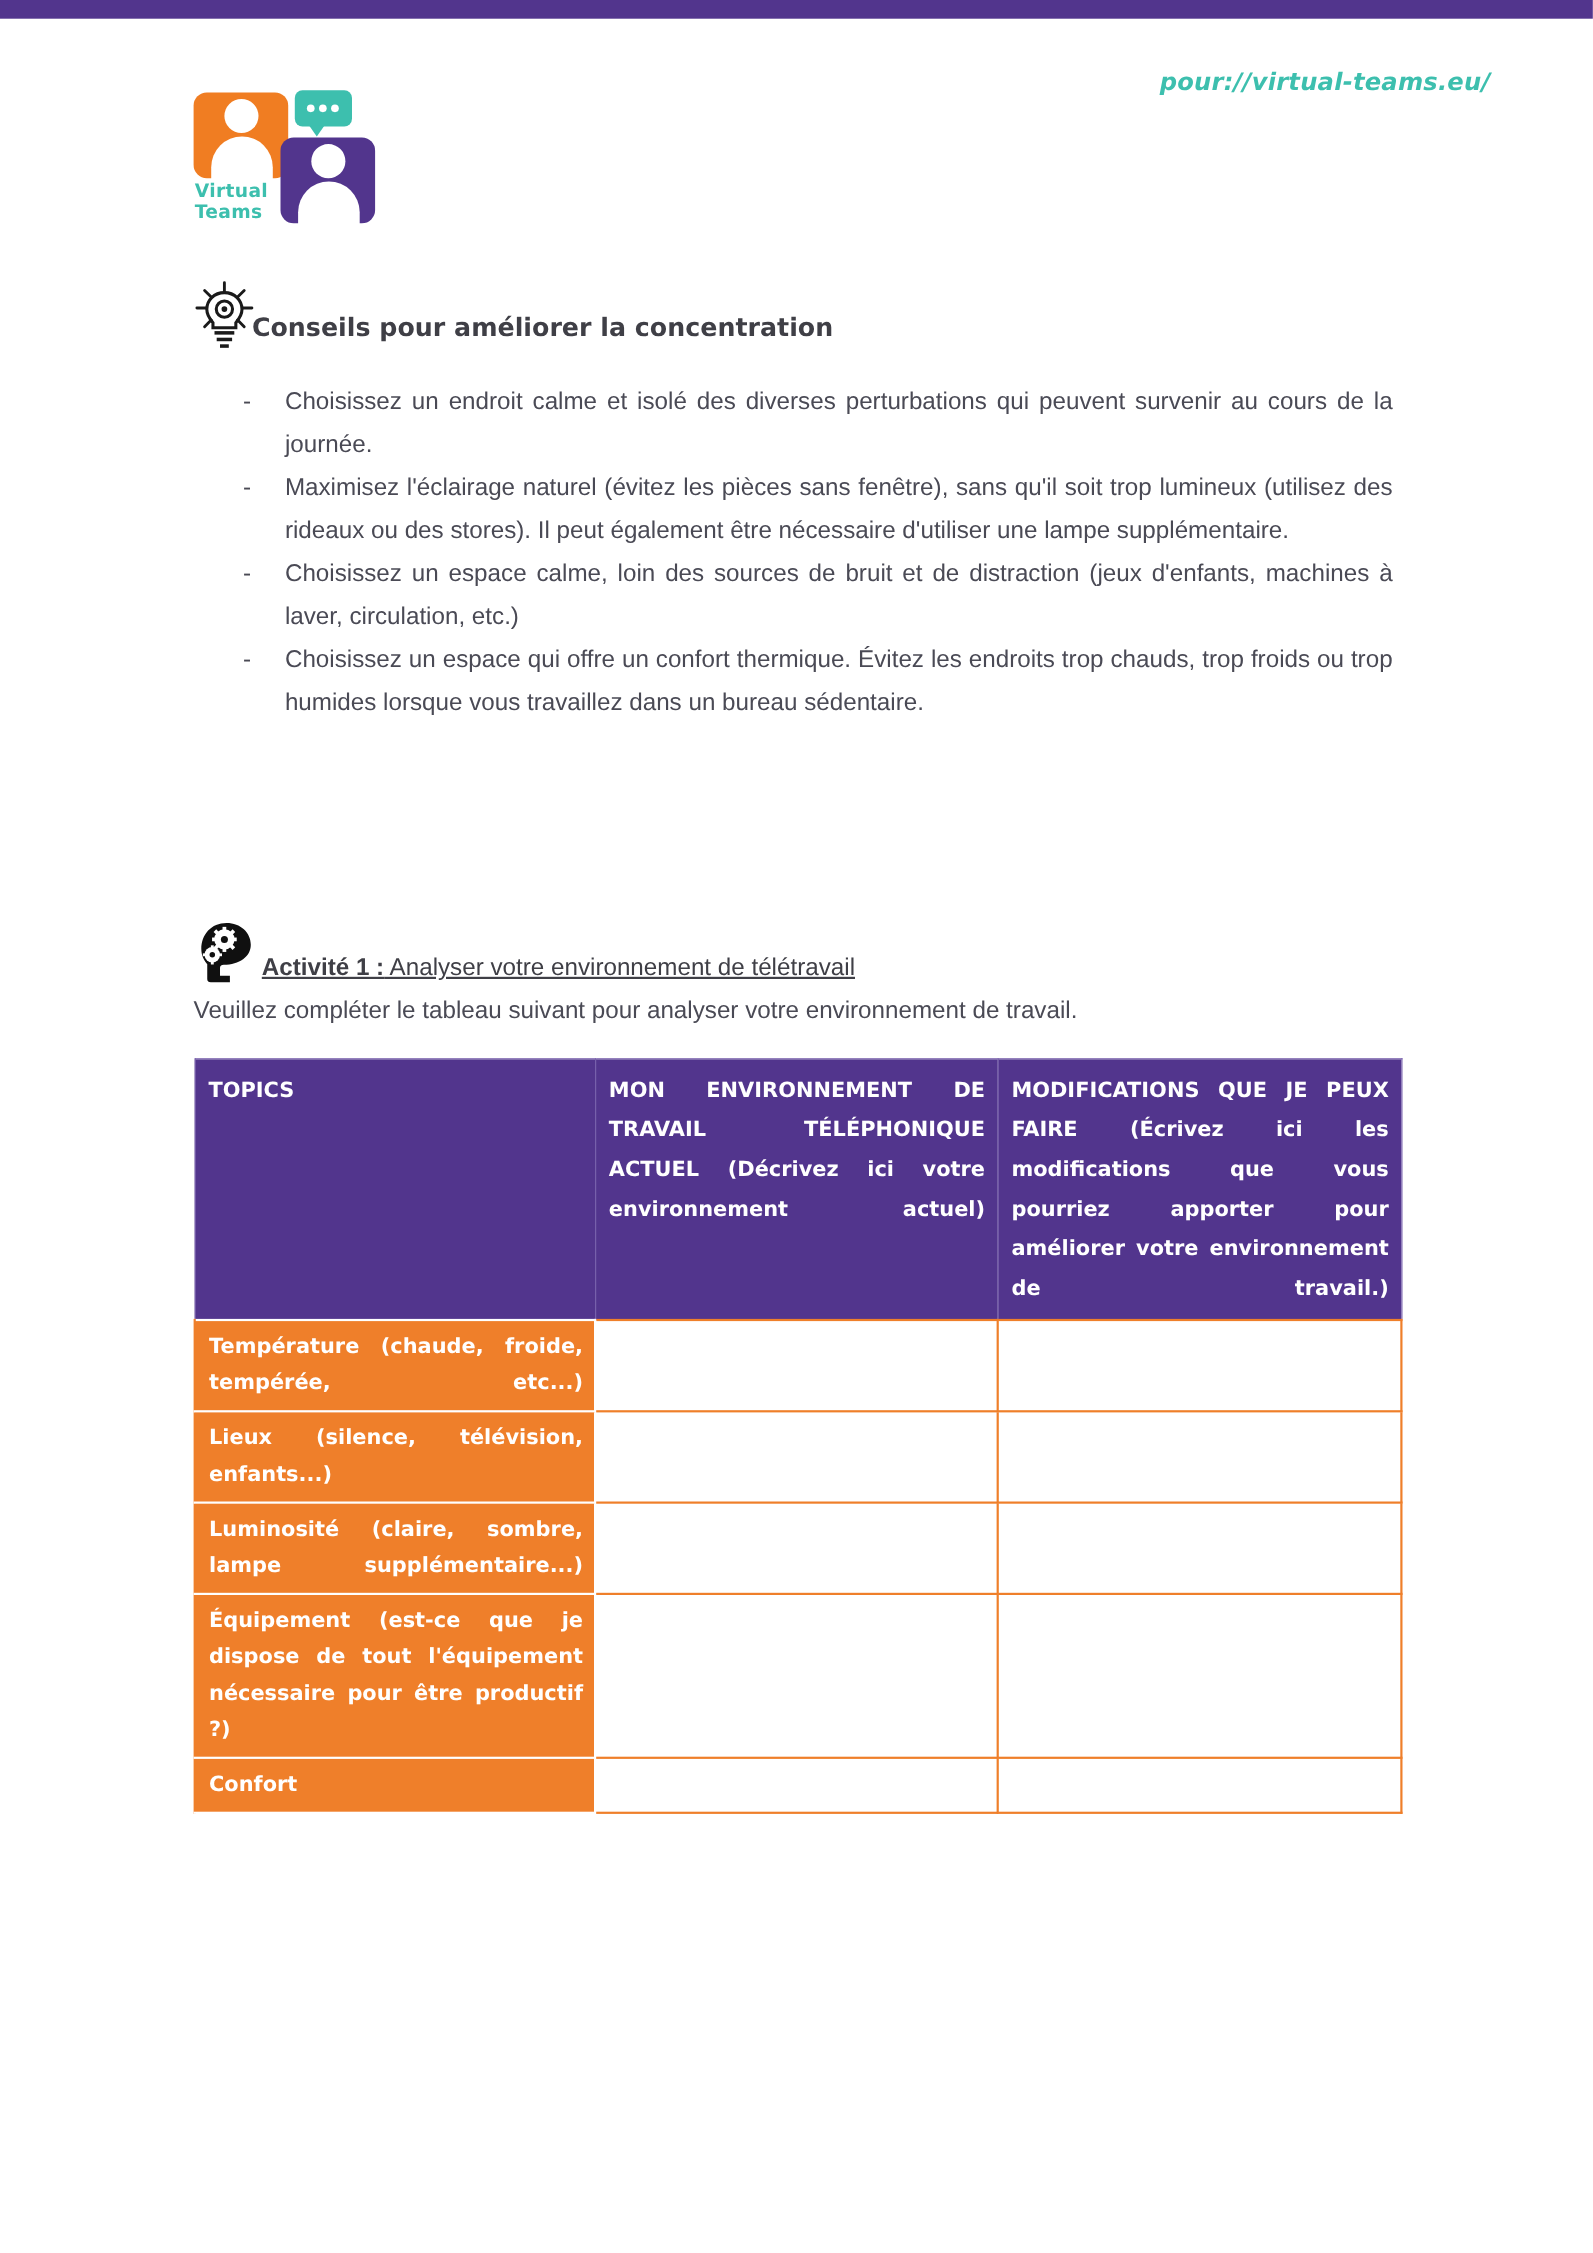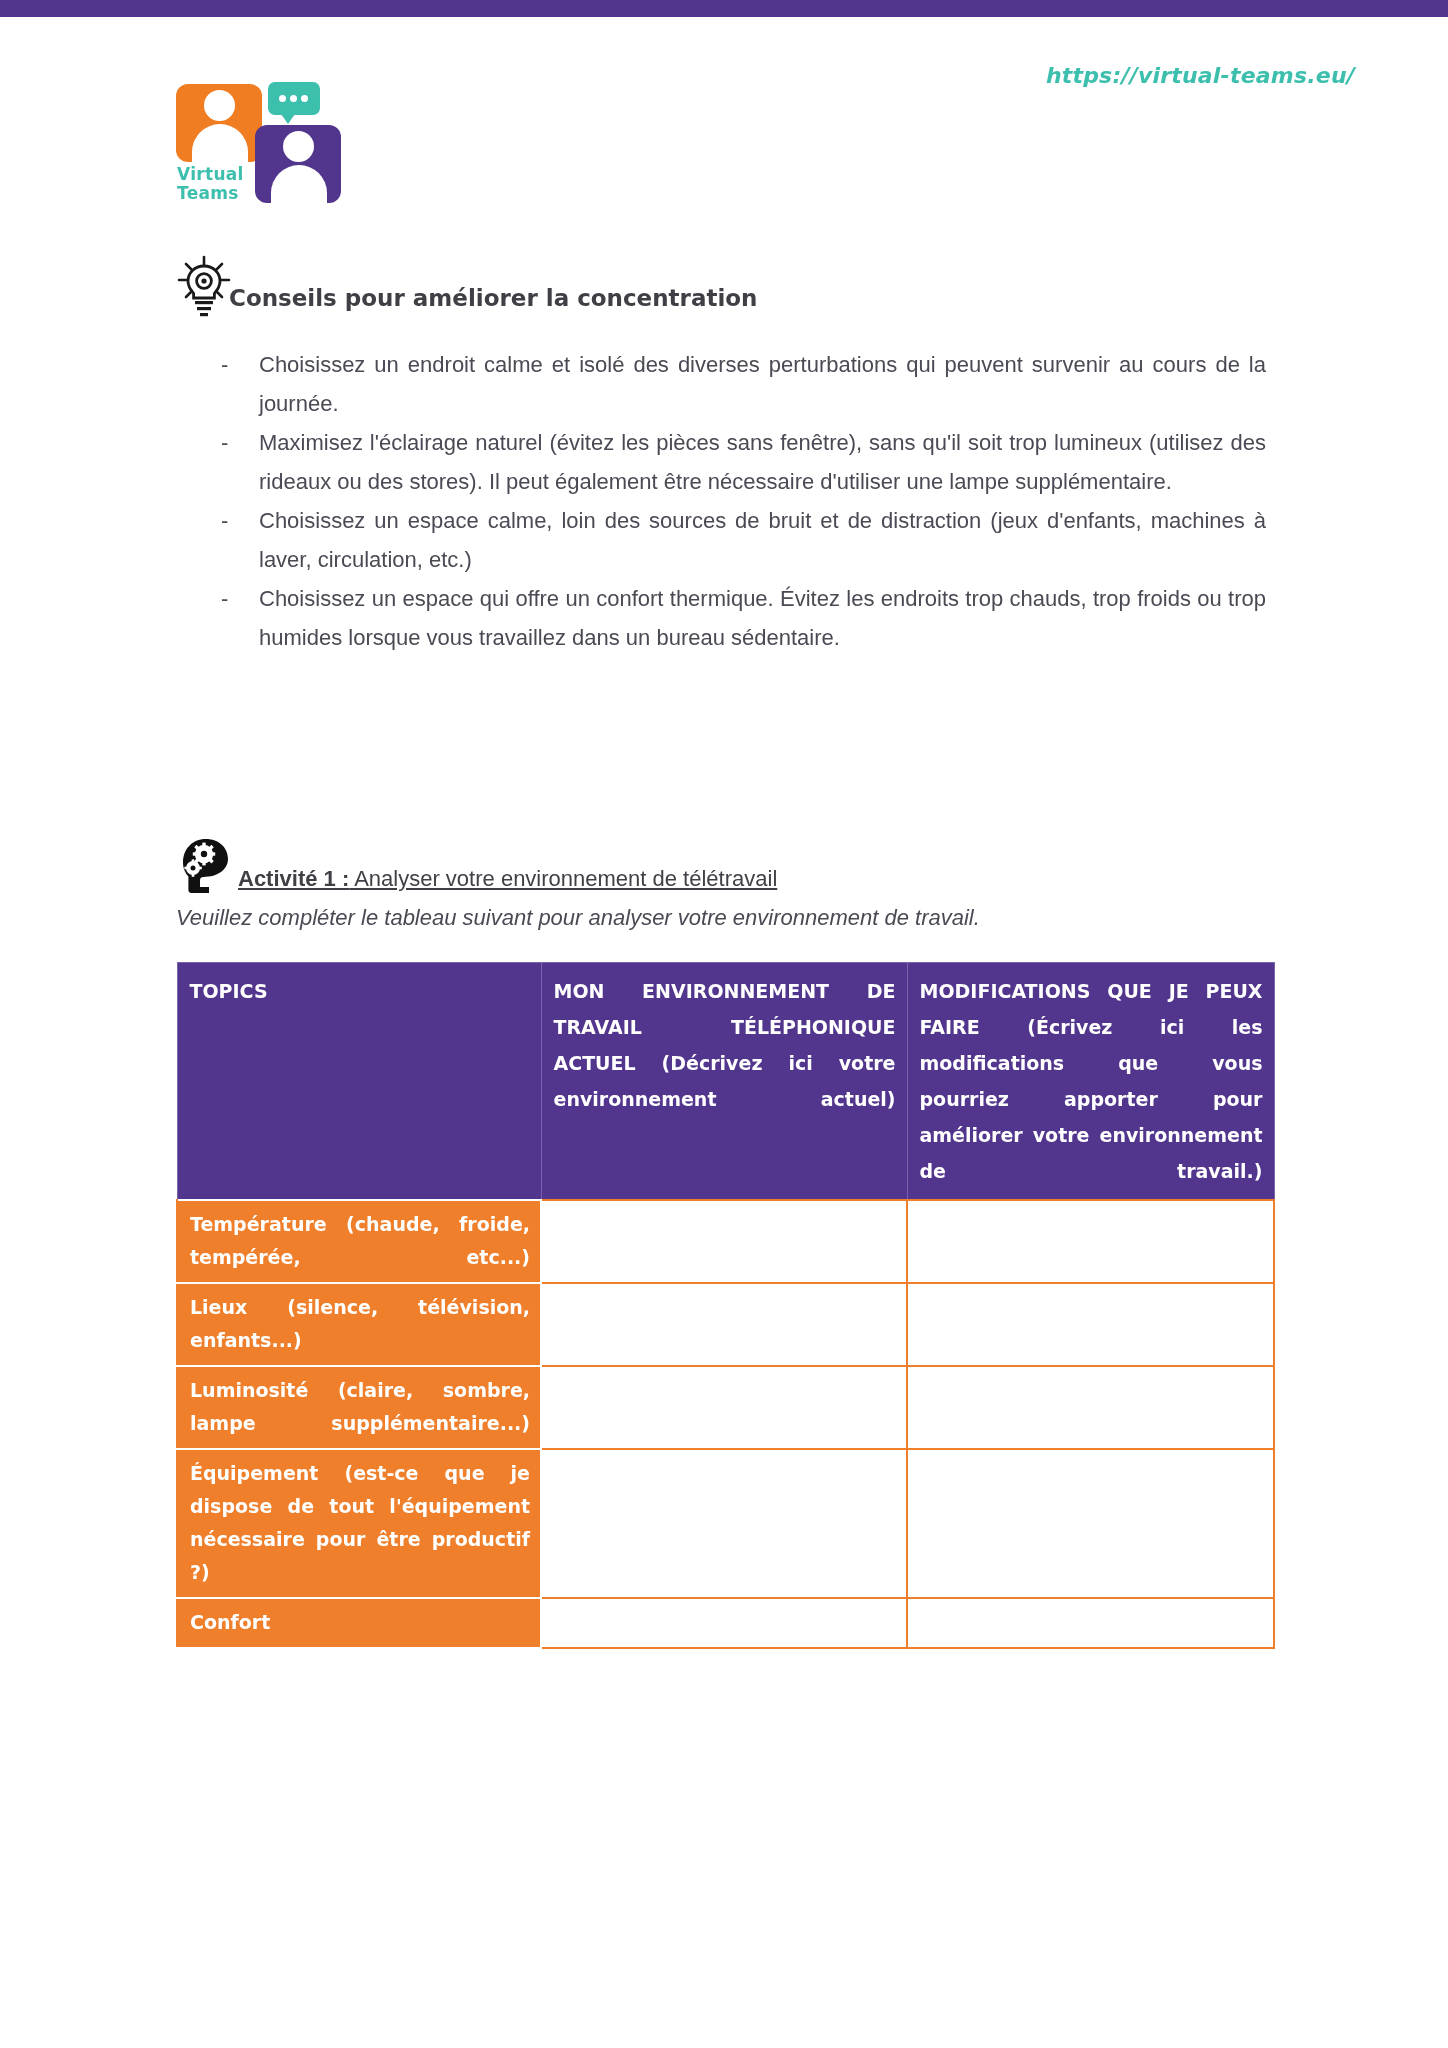--- a/index.html
+++ b/index.html
@@ -184,21 +184,20 @@
     color: #3f3f46;
     text-decoration: underline;
     padding-bottom: 3px;
     margin-left: 2px;
     white-space: nowrap;
   }
   .activity-title b { font-weight: bold; text-align: right; }
   .activity-sub {
     margin-top: 10px;
     font-size: 22px;
-    font-style: italic;
     color: #4a4a55;
   }
 
   
   .tbl-wrap {
     position: absolute;
     left: 176px;
     top: 962px;
     width: 1097px;
   }
@@ -283,21 +282,21 @@
       <div class="card-purple"></div>
       <div class="head p-head"></div>
       <div class="body p-body"></div>
 
       <div class="wordmark">
         <div>Virtual</div>
         <div>Teams</div>
       </div>
     </div>
 
-    <div class="site-url">https://virtual-teams.eu/</div>
+    <div class="site-url">pour://virtual-teams.eu/</div>
   </div>
 
   <div class="tips-head">
     <span class="bulb-icon">
       <svg viewBox="0 0 56 66" width="56" height="66" aria-hidden="true">
         <g stroke="#1a1a1a" stroke-width="2.6" fill="none" stroke-linecap="round">
           <line x1="28" y1="3" x2="28" y2="11"></line>
           <line x1="10" y1="10" x2="16" y2="16"></line>
           <line x1="46" y1="10" x2="40" y2="16"></line>
           <line x1="3" y1="26" x2="11" y2="26"></line>

